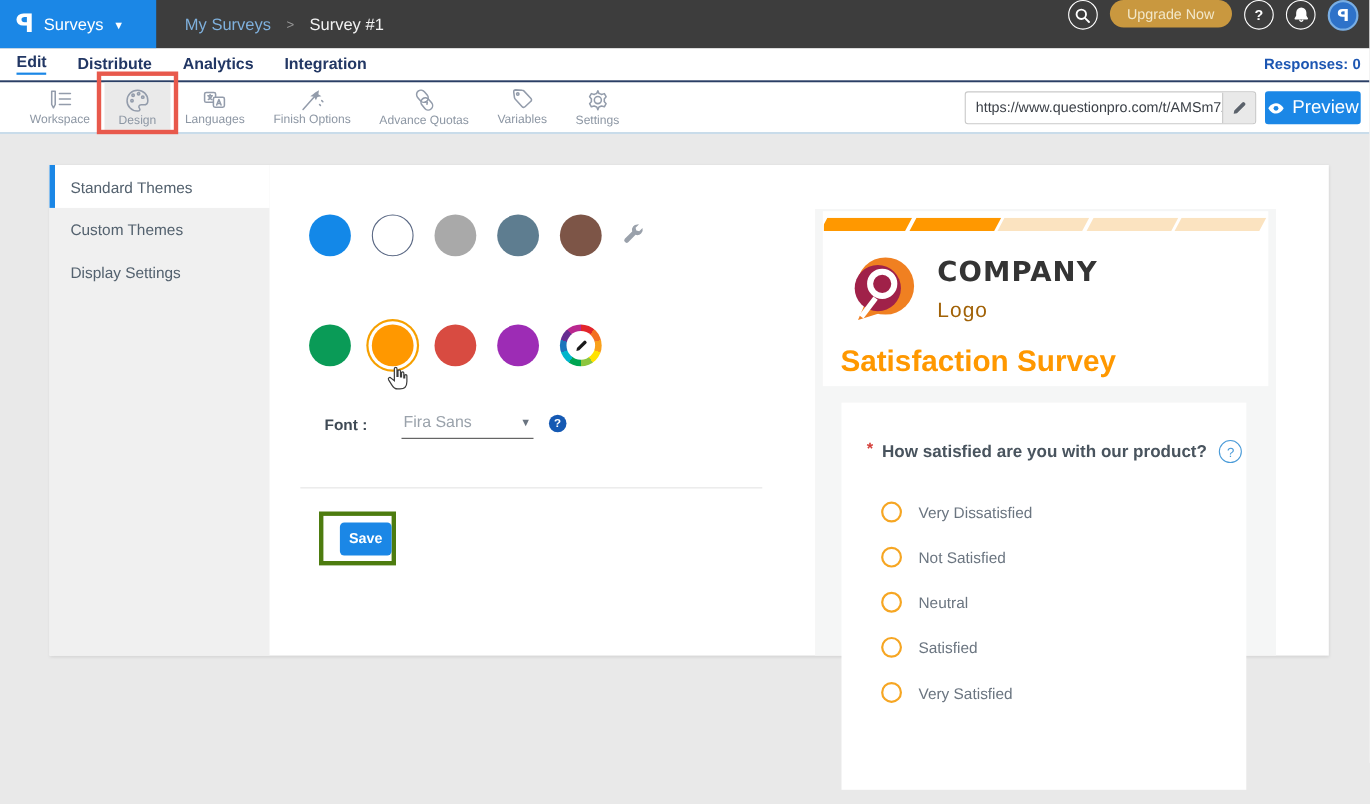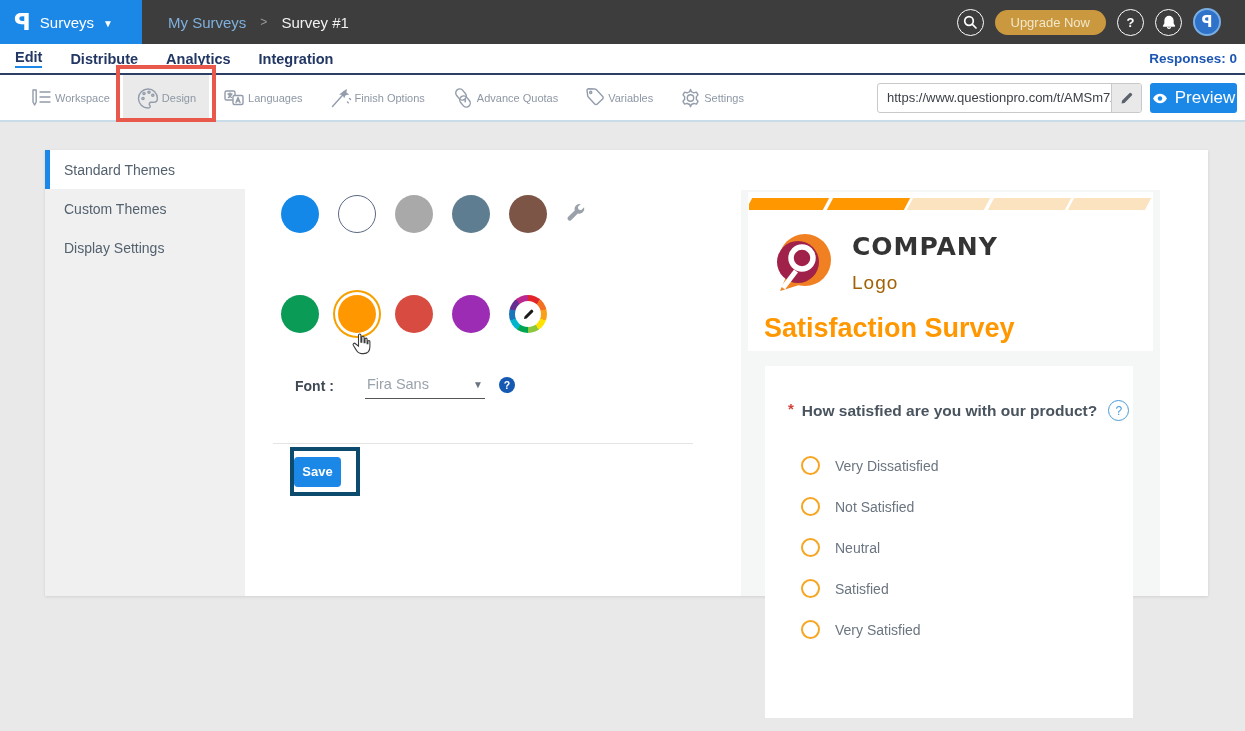--- a/index.html
+++ b/index.html
@@ -8,34 +8,34 @@
   
   .topbar { height:44px; background:#3d3d3d; display:flex; align-items:center; position:relative; }
   .logo-block { width:142px; height:44px; background:#1b87e6; display:flex; align-items:center; padding-left:14px; gap:9px; cursor:pointer; }
   .qp-mark { color:#fff; font-size:23px; font-weight:bold; font-family:"DejaVu Sans",sans-serif; transform:scaleX(-1); display:inline-block; line-height:1; }
   .logo-block .menu-label { color:#fff; font-size:15px; }
   .logo-block .caret { color:#fff; font-size:10px; margin-top:2px; }
   .crumbs { display:flex; align-items:center; gap:14px; margin-left:26px; font-size:15px; }
   .crumb-link { color:#7fb0dc; cursor:pointer; }
   .crumb-sep { color:#9a9a9a; font-size:12px; }
   .crumb-current { color:#f2f2f2; }
-  .topbar-right { position:absolute; right:24px; top:0; height:44px; display:flex; align-items:center; gap:11px; }
+  .topbar-right { position:absolute; right:10px; top:0; height:44px; display:flex; align-items:flex-start; gap:11px; }
   .ring-btn { width:27px; height:27px; border:1.6px solid #fff; border-radius:50%; display:flex; align-items:center; justify-content:center; color:#fff; font-size:13px; font-weight:bold; cursor:pointer; }
   .upgrade-btn { height:25px; padding:0 16px; background:#c9983f; border:none; border-radius:13px; color:#f2e7c9; font-size:13px; display:flex; align-items:center; cursor:pointer; }
   .avatar-btn { width:28px; height:28px; border-radius:50%; background:#2e72c9; border:2px solid #79aee4; color:#fff; font-size:15px; font-weight:bold; display:flex; align-items:center; justify-content:center; cursor:pointer; font-family:"DejaVu Sans",sans-serif; transform:scaleX(-1); }
 
   
   .tabbar { height:31px; background:#fff; border-bottom:2px solid #2b3f66; display:flex; align-items:center; padding-left:15px; gap:28px; position:relative; }
   .tab { font-size:14.5px; font-weight:bold; color:#223764; cursor:pointer; }
   .tab.active { border-bottom:2px solid #1b87e6; padding-bottom:1px; }
   .responses { position:absolute; right:8px; font-size:13.5px; font-weight:bold; color:#1c56b2; }
 
   
   .toolbar { height:47px; background:#fff; border-bottom:2px solid #c9dcea; display:flex; align-items:center; padding-left:14px; position:relative; }
-  .tool { display:flex; flex-direction:row; align-items:center; justify-content:center; height:45px; padding:0 13px; cursor:pointer; gap:2px; position:relative; }
+  .tool { display:flex; flex-direction:column; align-items:center; justify-content:center; height:45px; padding:0 13px; cursor:pointer; gap:2px; position:relative; }
   .tool svg { display:block; }
   .tool .tl { font-size:11px; color:#8d97a4; white-space:nowrap; }
   .tool.active { background:#eaeaea; }
   .ann-design { position:absolute; left:-7px; right:-7px; top:-10px; bottom:-2px; border:4px solid #e8594c; pointer-events:none; z-index:5; }
   .url-wrap { position:absolute; right:103px; top:8px; width:265px; height:30px; border:1px solid #c9c9c9; border-radius:3px; background:#fff; display:flex; overflow:hidden; }
   .url-text { flex:1; font-size:13px; color:#3c4148; line-height:28px; padding-left:9px; white-space:nowrap; overflow:hidden; }
   .url-edit { width:30px; background:#e9e9e9; border-left:1px solid #c9c9c9; display:flex; align-items:center; justify-content:center; cursor:pointer; }
   .preview-btn { position:absolute; right:8px; top:8px; width:87px; height:30px; background:#1b87e6; border:none; border-radius:3px; color:#fff; font-size:17px; display:flex; align-items:center; justify-content:center; gap:7px; cursor:pointer; }
 
   
@@ -57,21 +57,21 @@
   .hand-cursor { position:absolute; z-index:6; pointer-events:none; }
 
   .font-row { position:absolute; left:50px; top:226px; display:flex; align-items:flex-start; gap:14px; }
   .font-label { font-size:14px; font-weight:bold; color:#3f4a55; padding-top:2px; }
   .font-select { width:120px; border-bottom:1px solid #555; display:flex; justify-content:space-between; align-items:center; padding:0 2px 6px 2px; margin-left:17px; cursor:pointer; }
   .font-value { font-size:14.5px; color:#9aa2ab; }
   .font-caret { color:#6a7480; font-size:10px; }
   .font-help { width:16px; height:16px; border-radius:50%; background:#1559b3; color:#fff; font-size:10.5px; font-weight:bold; display:flex; align-items:center; justify-content:center; margin-top:1px; cursor:pointer; }
 
   .divider { position:absolute; left:28px; top:293px; width:420px; border-top:1px solid #e4e4e4; }
-  .ann-save { position:absolute; left:45px; top:297px; width:70px; height:49px; border:4px solid #0c4a6e; background:#fff; display:flex; align-items:center; justify-content:flex-start; }
+  .ann-save { position:absolute; left:45px; top:315px; width:70px; height:49px; border:4px solid #4d7c0f; background:#fff; display:flex; align-items:center; justify-content:flex-end; }
   .save-btn { width:47px; height:30px; background:#1b87e6; border:none; border-radius:4px; color:#fff; font-size:13px; font-weight:bold; cursor:pointer; }
 
   
   .preview { position:absolute; left:496px; top:40px; width:419px; bottom:0; background:#f5f6f6; }
   .pv-header { margin:2px 7px 0; background:#fff; height:159px; overflow:hidden; }
   .pv-progress { height:12px; margin:6px 1px 0; display:flex; overflow:hidden; }
   .pv-seg { flex:1; margin-right:4px; transform:skewX(-28deg); }
   .pv-logo-row { display:flex; align-items:center; margin:17px 0 0 20px; gap:12px; }
   .pv-company { font-size:25px; font-weight:bold; color:#343434; letter-spacing:1px; font-family:"DejaVu Sans",sans-serif; }
   .pv-logosub { font-size:19px; color:#a16207; letter-spacing:1px; margin-top:11px; }

